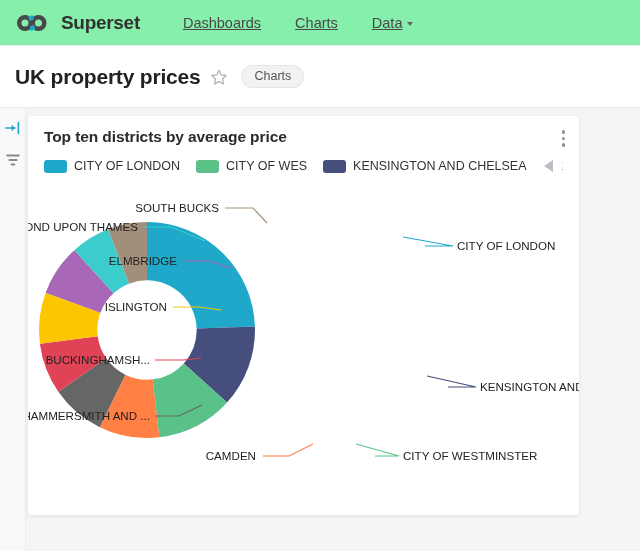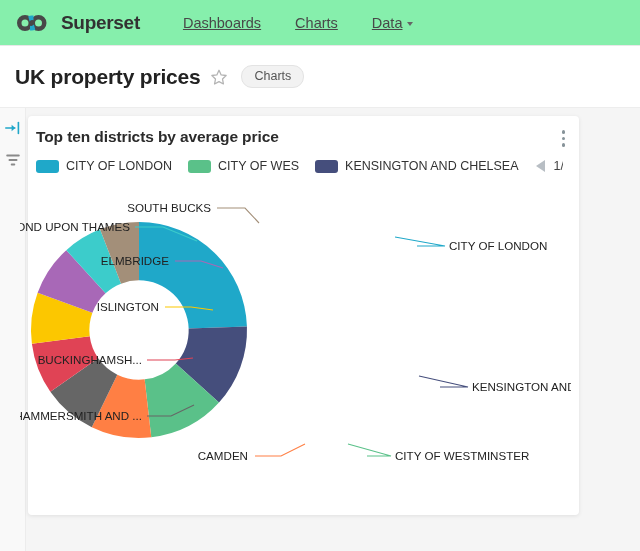--- a/index.html
+++ b/index.html
@@ -85,21 +85,21 @@
   .rail-icon { width: 18px; height: 18px; cursor: pointer; display:block; }
 
   
   .chart-card {
     position: absolute;
     left: 28px; top: 8px;
     width: 551px; height: 399px;
     background: #ffffff;
     border-radius: 4px;
     box-shadow: 0 1px 4px rgba(0,0,0,0.09);
-    padding: 12px 16px 0 8px;
+    padding: 12px 16px 0 16px;
   }
   .card-title {
     font-size: 15.5px; font-weight: bold; color: #2b2b2b;
     letter-spacing: -0.1px;
   }
   .kebab {
     position: absolute; right: 12px; top: 12px;
     display: flex; flex-direction: column; gap: 3px;
     cursor: pointer; padding: 2px;
   }

